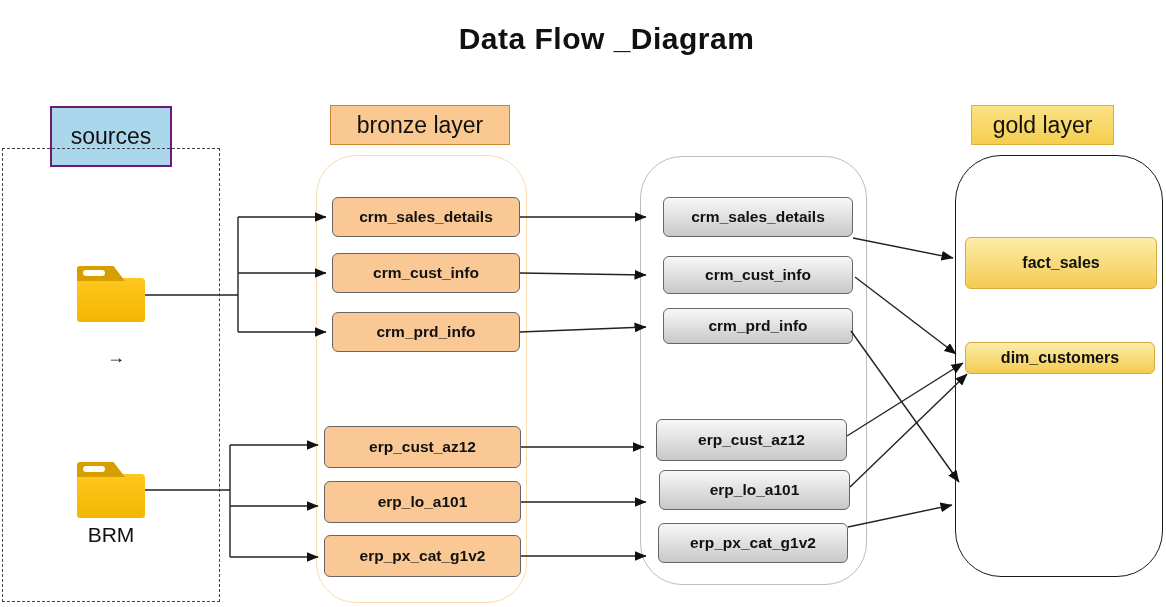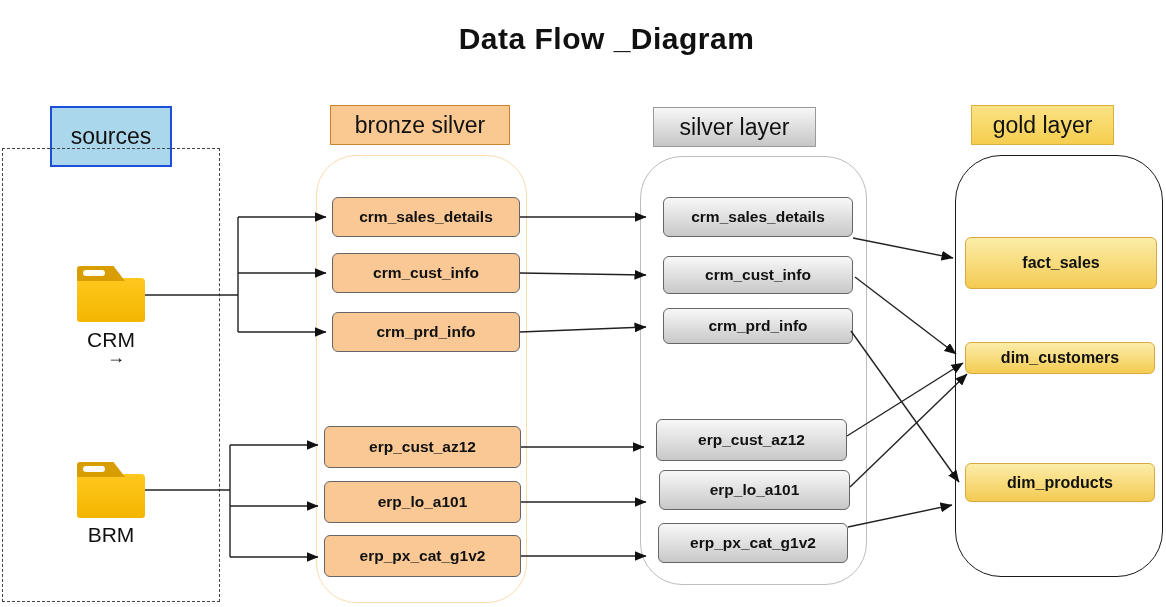--- a/index.html
+++ b/index.html
@@ -9,21 +9,21 @@
   }
   .abs{position:absolute;}
   .title{
     left:0;right:0;top:22px;text-align:center;
     font-size:30px;font-weight:bold;color:#111;letter-spacing:.5px;
   }
   .layer-hdr{
     display:flex;align-items:center;justify-content:center;
     font-size:23px;color:#111;box-sizing:border-box;
   }
-  .hdr-sources{left:50px;top:106px;width:122px;height:61px;background:#abd7ec;border:2px solid #1d4ed8;}
+  .hdr-sources{left:50px;top:106px;width:122px;height:61px;background:#abd7ec;border:2px solid #701a75;}
   .hdr-bronze{left:330px;top:105px;width:180px;height:40px;background:#f9c991;border:1px solid #c9842e;}
   .hdr-silver{left:653px;top:107px;width:163px;height:40px;background:linear-gradient(#f7f7f7,#c6c6c6);border:1px solid #9a9a9a;}
   .hdr-gold{left:971px;top:105px;width:143px;height:40px;background:linear-gradient(#fbe284,#f5ce4f);border:1px solid #d9b13c;}
   .container{box-sizing:border-box;background:transparent;}
   .cont-sources{left:2px;top:148px;width:218px;height:454px;border:1px dashed #444;}
   .cont-bronze{left:316px;top:155px;width:211px;height:448px;border:1px solid #fbdcb0;border-radius:40px;}
   .cont-silver{left:640px;top:156px;width:227px;height:429px;border:1px solid #bdbdbd;border-radius:42px;}
   .cont-gold{left:955px;top:155px;width:208px;height:422px;border:1.5px solid #1a1a1a;border-radius:46px;}
   .node{
     display:flex;align-items:center;justify-content:center;box-sizing:border-box;
@@ -46,35 +46,33 @@
   .wm-en{font-size:26px;font-weight:bold;color:#c6c6c6;margin-top:-4px;letter-spacing:1px;}
 </style>
 </head>
 <body>
 
 <div id="canvas">
 
   <div class="abs title">Data Flow _Diagram</div>
 
   <div class="abs layer-hdr hdr-sources">sources</div>
-  <div class="abs layer-hdr hdr-bronze">bronze silver</div>
-  <div class="abs layer-hdr hdr-silver">silver layer</div>
+  <div class="abs layer-hdr hdr-bronze">bronze layer</div>
   <div class="abs layer-hdr hdr-gold">gold layer</div>
 
   <div class="abs container cont-sources"></div>
   <div class="abs container cont-bronze"></div>
   <div class="abs container cont-silver"></div>
   <div class="abs container cont-gold"></div>
 
   <div class="abs folder" style="left:77px;top:266px;">
     <div class="body"></div>
     <div class="tab"></div>
     <div class="strip"></div>
   </div>
-  <div class="abs folder-label" style="left:51px;top:328px;">CRM</div>
   <div class="abs mini-arrow" style="left:107px;top:348px;">→</div>
 
   <div class="abs folder" style="left:77px;top:462px;">
     <div class="body"></div>
     <div class="tab"></div>
     <div class="strip"></div>
   </div>
   <div class="abs folder-label" style="left:51px;top:523px;text-align:center;">BRM</div>
 
   <div class="abs node n-bronze" style="left:332px;top:197px;width:188px;height:40px;">crm_sales_details</div>
@@ -86,21 +84,20 @@
 
   <div class="abs node n-silver" style="left:663px;top:197px;width:190px;height:40px;">crm_sales_details</div>
   <div class="abs node n-silver" style="left:663px;top:256px;width:190px;height:38px;">crm_cust_info</div>
   <div class="abs node n-silver" style="left:663px;top:308px;width:190px;height:36px;">crm_prd_info</div>
   <div class="abs node n-silver" style="left:656px;top:419px;width:191px;height:42px;">erp_cust_az12</div>
   <div class="abs node n-silver" style="left:659px;top:470px;width:191px;height:40px;">erp_lo_a101</div>
   <div class="abs node n-silver" style="left:658px;top:523px;width:190px;height:40px;">erp_px_cat_g1v2</div>
 
   <div class="abs node n-gold" style="left:965px;top:237px;width:192px;height:52px;">fact_sales</div>
   <div class="abs node n-gold" style="left:965px;top:342px;width:190px;height:32px;">dim_customers</div>
-  <div class="abs node n-gold" style="left:965px;top:463px;width:190px;height:39px;">dim_products</div>
 
   <svg class="abs wires" viewBox="0 0 1166 607" xmlns="http://www.w3.org/2000/svg">
     <defs>
       <marker id="arr" markerUnits="userSpaceOnUse" markerWidth="13" markerHeight="10" refX="11.5" refY="5" orient="auto">
         <path d="M0,0 L12,5 L0,10 z" fill="#111"></path>
       </marker>
     </defs>
     <g stroke="#222" stroke-width="1.4" fill="none">
 
       <path d="M145,295 H238"></path>

